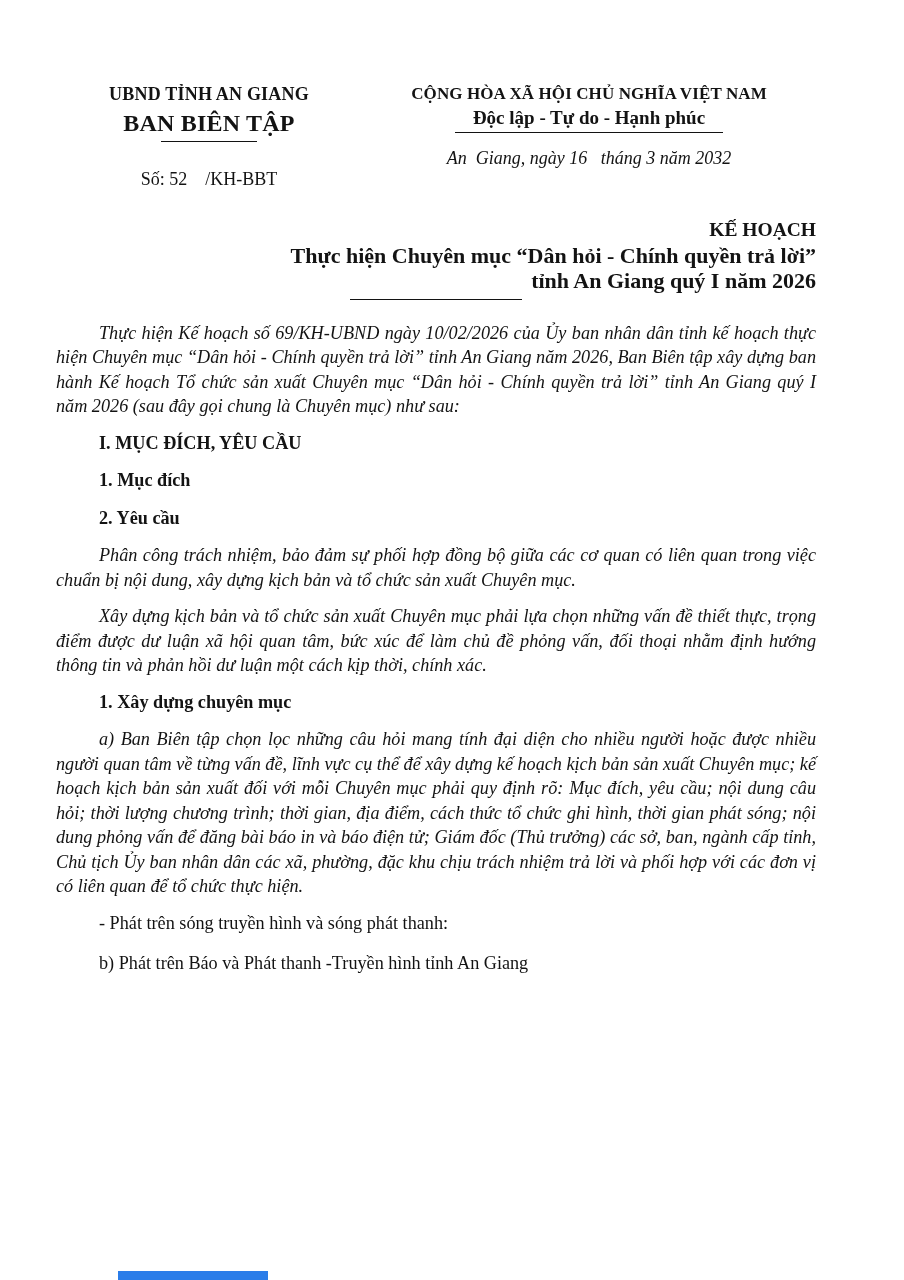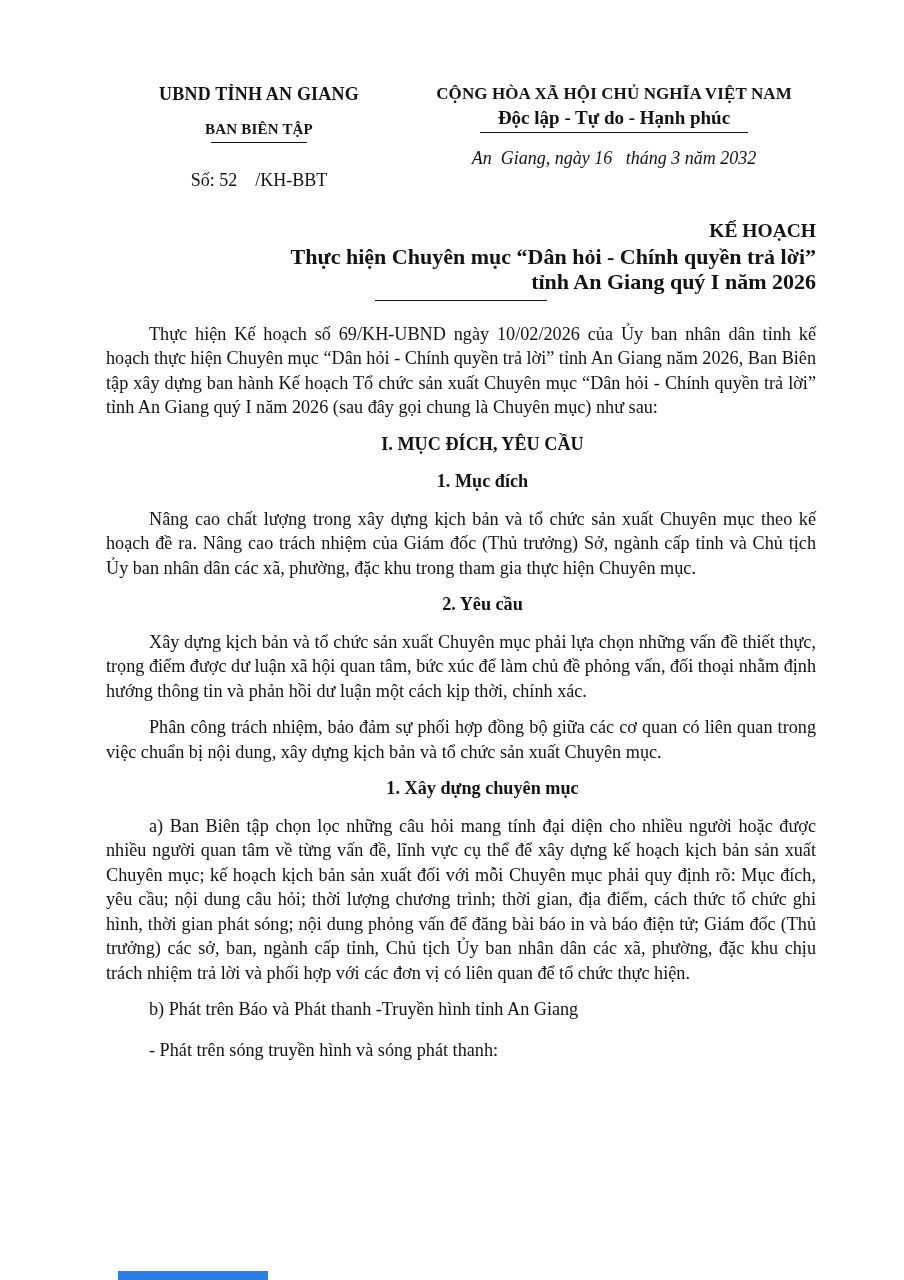--- a/index.html
+++ b/index.html
@@ -7,51 +7,51 @@
     width: 904px; height: 1280px;
     background: #ffffff;
     color: #131313;
     font-family: "Liberation Serif", "DejaVu Serif", serif;
     position: relative;
     overflow: hidden;
   }
   .page {
     box-sizing: border-box;
     width: 904px; height: 1050px;
-    padding: 84px 88px 0 106px;
+    padding: 84px 88px 0 56px;
   }
   
   .hdr { display: flex; }
   .hdr-left  { width: 306px; text-align: center; }
   .hdr-right { flex: 1; text-align: center; }
   .org-parent { font-size: 18px; font-weight: 600; letter-spacing: .2px; }
-  .org-name   { font-size: 15px; font-weight: 700; margin-top: 16px; letter-spacing: .2px; }
+  .org-name   { font-size: 24px; font-weight: 700; margin-top: 5px; letter-spacing: .2px; }
   .rule-org   { width: 96px;  border-top: 1.7px solid #131313; margin: 4px auto 0; }
   .doc-number { font-size: 18px; margin-top: 27px; white-space: pre-wrap; }
   .national-title { font-size: 17px; font-weight: 700; letter-spacing: .1px; }
   .national-motto { font-size: 19px; font-weight: 700; margin-top: 3px; text-align: center; }
   .rule-motto { width: 268px; border-top: 1.8px solid #131313; margin: 3px auto 0; }
   .place-date { font-size: 18px; font-style: italic; margin-top: 15px; white-space: pre-wrap; }
   
   .title-block { text-align: right; margin-top: 27px; line-height: 25.5px; }
   .doc-type  { font-size: 19.5px; font-weight: 700; }
   .doc-title { font-size: 22px;  font-weight: 700; }
   .rule-title { width: 172px; border-top: 1.8px solid #131313; margin: 5px auto 0; }
   
   .body-block { margin-top: 21px; font-size: 18.2px; line-height: 24.5px; }
   .para {
     margin: 8px 0 12px;
     text-align: justify;
     text-indent: 43px;
+    font-style: italic;
   }
   .heading {
     font-weight: 700;
     text-indent: 43px;
     margin: 3px 0 13px;
-    text-align: center;
   }
   .para-plain {
     margin: 0 0 16px;
     text-indent: 43px;
   }
   
   .bottom-bar {
     position: absolute;
     left: 118px; bottom: 0;
     width: 150px; height: 9px;
@@ -83,28 +83,27 @@
     <div class="doc-title">tỉnh An Giang quý I năm 2026</div>
     <div class="rule-title"></div>
   </div>
 
   <div class="body-block">
     <p class="para">Thực hiện Kế hoạch số 69/KH-UBND ngày 10/02/2026 của Ủy ban nhân dân tỉnh kế hoạch thực hiện Chuyên mục “Dân hỏi - Chính quyền trả lời” tỉnh An Giang năm 2026, Ban Biên tập xây dựng ban hành Kế hoạch Tổ chức sản xuất Chuyên mục “Dân hỏi - Chính quyền trả lời” tỉnh An Giang quý I năm 2026 (sau đây gọi chung là Chuyên mục) như sau:</p>
 
     <p class="heading">I. MỤC ĐÍCH, YÊU CẦU</p>
 
     <p class="heading">1. Mục đích</p>
-    <p class="para">Nâng cao chất lượng trong xây dựng kịch bản và tổ chức sản xuất Chuyên mục theo kế hoạch đề ra. Nâng cao trách nhiệm của Giám đốc (Thủ trưởng) Sở, ngành cấp tỉnh và Chủ tịch Ủy ban nhân dân các xã, phường, đặc khu trong tham gia thực hiện Chuyên mục.</p>
 
     <p class="heading">2. Yêu cầu</p>
+    <p class="para">Phân công trách nhiệm, bảo đảm sự phối hợp đồng bộ giữa các cơ quan có liên quan trong việc chuẩn bị nội dung, xây dựng kịch bản và tổ chức sản xuất Chuyên mục.</p>
     <p class="para">Xây dựng kịch bản và tổ chức sản xuất Chuyên mục phải lựa chọn những vấn đề thiết thực, trọng điểm được dư luận xã hội quan tâm, bức xúc để làm chủ đề phỏng vấn, đối thoại nhằm định hướng thông tin và phản hồi dư luận một cách kịp thời, chính xác.</p>
-    <p class="para">Phân công trách nhiệm, bảo đảm sự phối hợp đồng bộ giữa các cơ quan có liên quan trong việc chuẩn bị nội dung, xây dựng kịch bản và tổ chức sản xuất Chuyên mục.</p>
 
 
     <p class="heading">1. Xây dựng chuyên mục</p>
     <p class="para">a) Ban Biên tập chọn lọc những câu hỏi mang tính đại diện cho nhiều người hoặc được nhiều người quan tâm về từng vấn đề, lĩnh vực cụ thể để xây dựng kế hoạch kịch bản sản xuất Chuyên mục; kế hoạch kịch bản sản xuất đối với mỗi Chuyên mục phải quy định rõ: Mục đích, yêu cầu; nội dung câu hỏi; thời lượng chương trình; thời gian, địa điểm, cách thức tổ chức ghi hình, thời gian phát sóng; nội dung phỏng vấn để đăng bài báo in và báo điện tử; Giám đốc (Thủ trưởng) các sở, ban, ngành cấp tỉnh, Chủ tịch Ủy ban nhân dân các xã, phường, đặc khu chịu trách nhiệm trả lời và phối hợp với các đơn vị có liên quan để tổ chức thực hiện.</p>
+    <p class="para-plain">- Phát trên sóng truyền hình và sóng phát thanh:</p>
     <p class="para-plain">b) Phát trên Báo và Phát thanh -Truyền hình tỉnh An Giang</p>
-    <p class="para-plain">- Phát trên sóng truyền hình và sóng phát thanh:</p>
   </div>
 
 </div>
 
 <div class="bottom-bar" style="background: rgb(43, 125, 233);"></div>
 
 </body></html>

